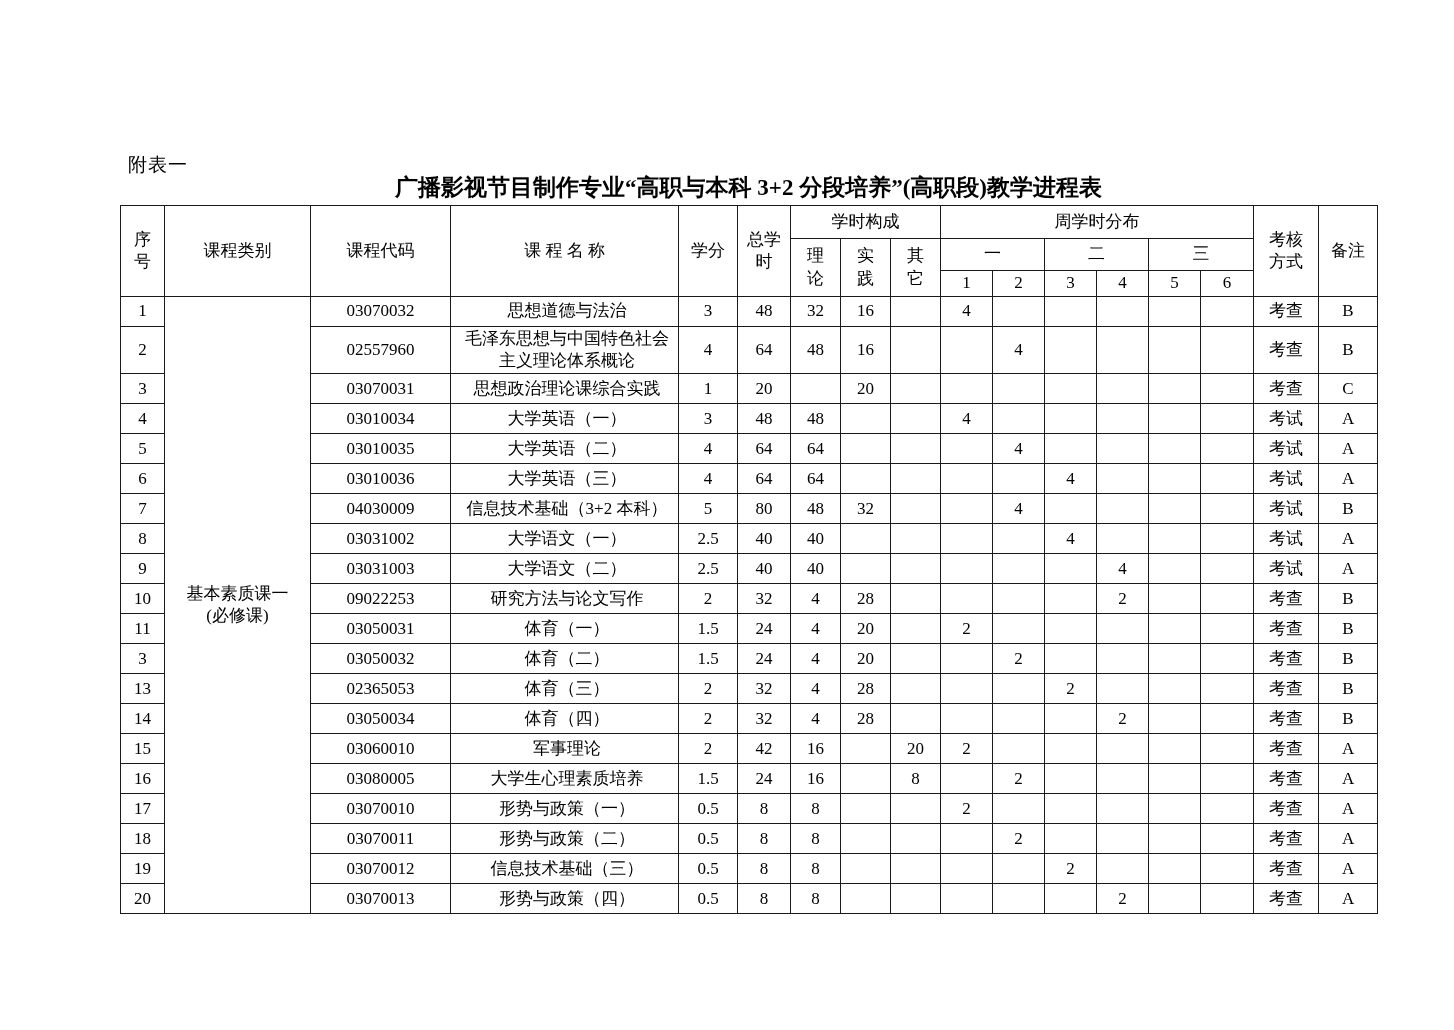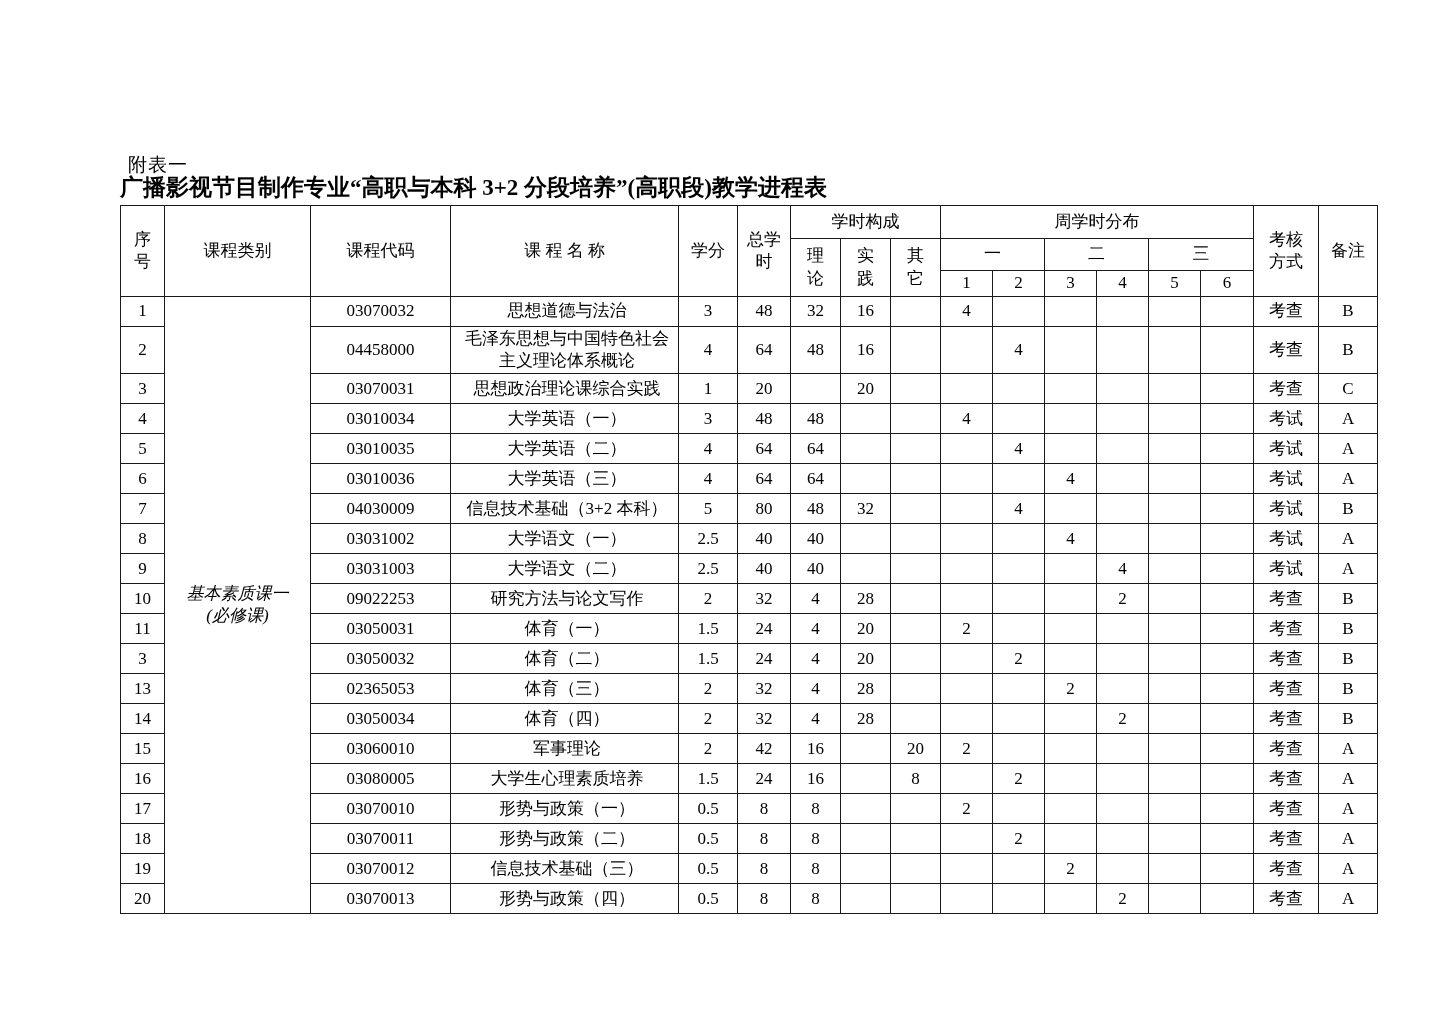--- a/index.html
+++ b/index.html
@@ -17,21 +17,21 @@
     left: 128px;
     top: 152px;
     font-size: 19px;
     letter-spacing: 1px;
   }
   .title {
     position: absolute;
     left: 120px;
     top: 172px;
     width: 1257px;
-    text-align: left;
+    text-align: center;
     font-size: 23px;
     font-weight: bold;
     white-space: nowrap;
   }
   table.schedule {
     position: absolute;
     left: 120px;
     top: 205px;
     width: 1257px;
     border-collapse: collapse;
@@ -51,21 +51,21 @@
   }
   table.schedule thead tr.h1 th { height: 30px; }
   table.schedule thead tr.h2 th { height: 29px; }
   table.schedule thead tr.h3 th { height: 23px; }
   table.schedule tbody td { height: 27px; }
   .name-cell {
     text-align: left;
     padding-left: 7px !important;
     white-space: normal !important;
   }
-  .cat-cell { font-size: 17px; font-style: italic; }
+  .cat-cell { font-size: 17px; }
 </style>
 </head>
 <body>
 
 <div class="annex">附表一</div>
 <div class="title">广播影视节目制作专业“高职与本科 3+2 分段培养”(高职段)教学进程表</div>
 
 <table class="schedule">
   <colgroup>
     <col style="width:44px">
@@ -138,21 +138,21 @@
     <td></td>
     <td></td>
     <td></td>
     <td></td>
     <td></td>
     <td>考查</td>
     <td>B</td>
   </tr>
       <tr>
     <td>2</td>
-    <td>04458000</td>
+    <td>02557960</td>
     <td class="name-cell">毛泽东思想与中国特色社会主义理论体系概论</td>
     <td>4</td>
     <td>64</td>
     <td>48</td>
     <td>16</td>
     <td></td>
     <td></td>
     <td>4</td>
     <td></td>
     <td></td>

